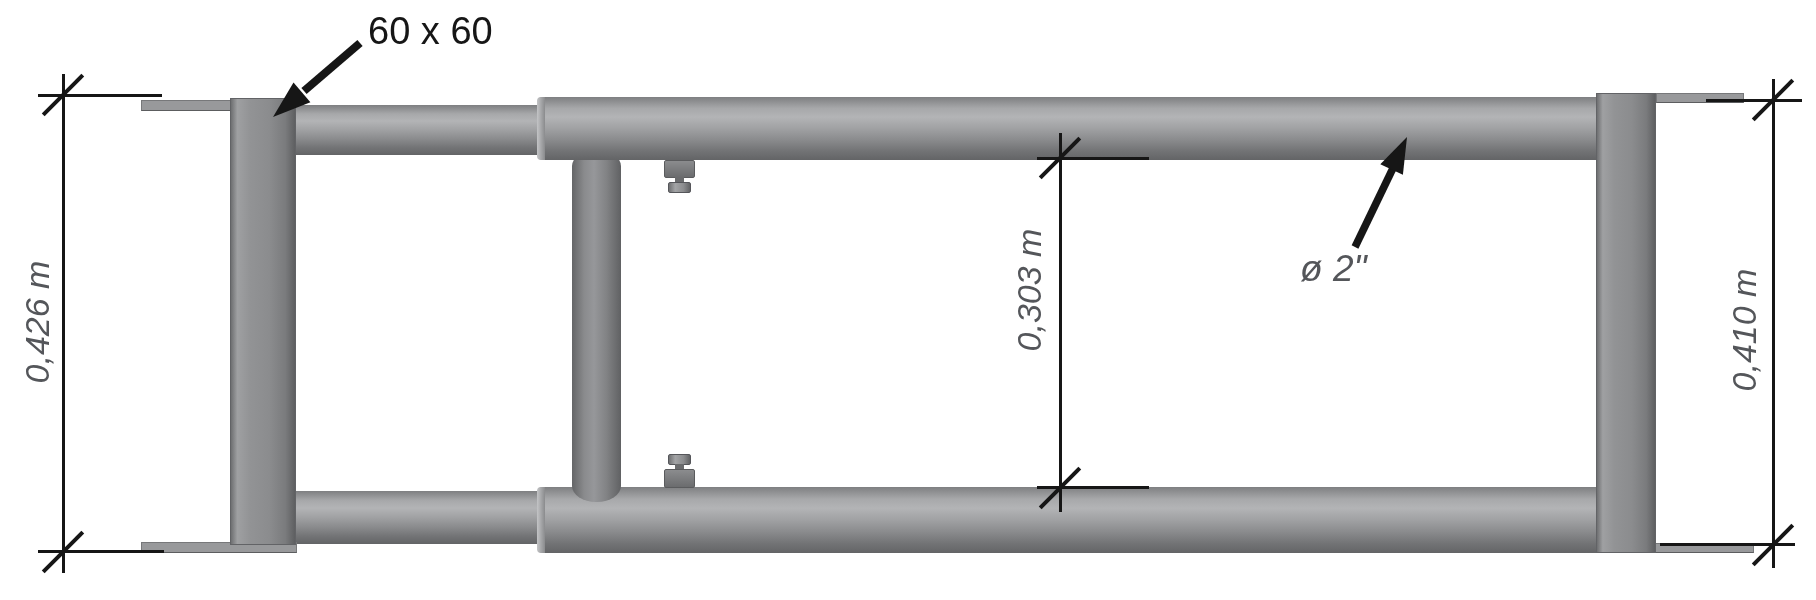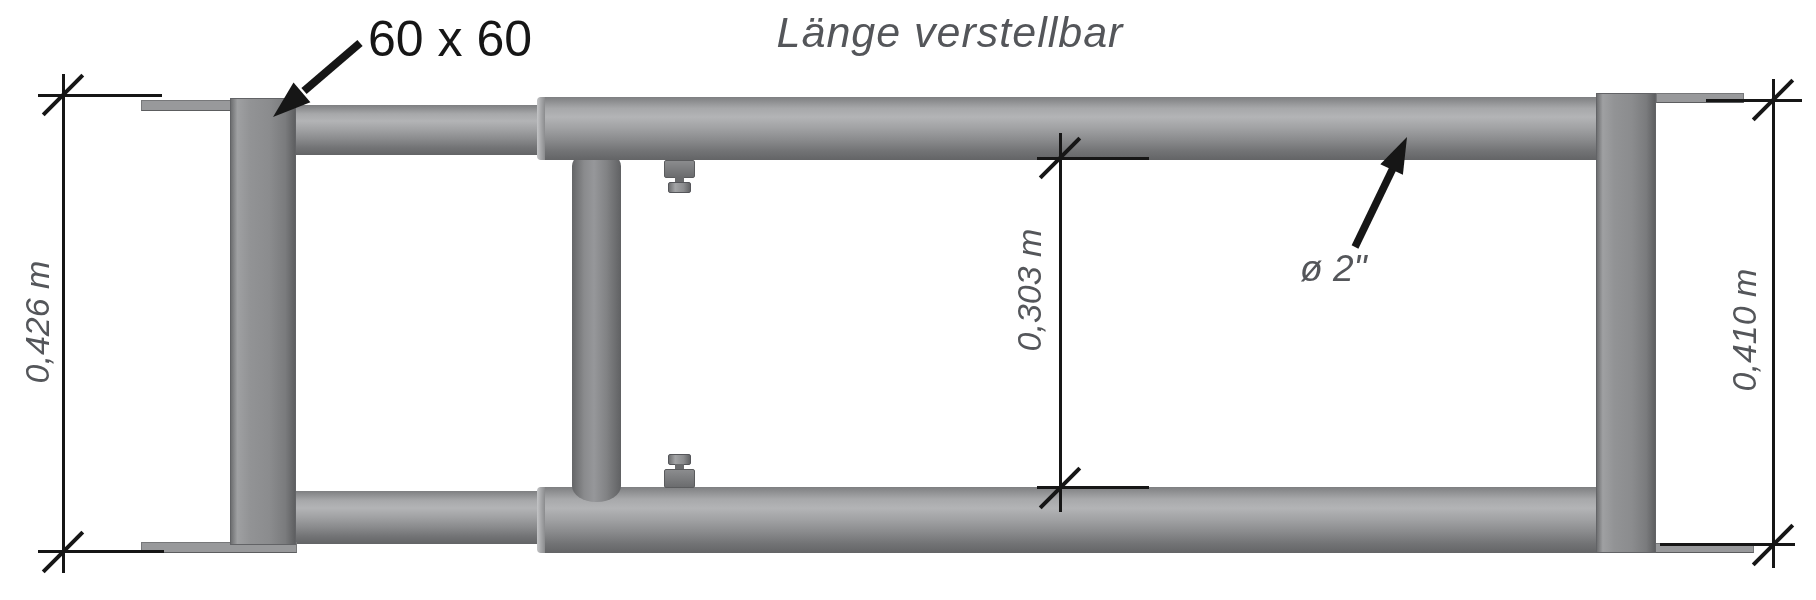--- a/index.html
+++ b/index.html
@@ -6,21 +6,21 @@
   .canvas{
     position:relative;width:1816px;height:600px;background:#ffffff;overflow:hidden;
     font-family:"Liberation Sans",sans-serif;
   }
   
   .title{
     position:absolute;left:700px;top:8px;width:500px;text-align:center;
     font-size:43px;font-style:italic;color:#54565a;letter-spacing:1px;white-space:nowrap;
   }
   .callout{position:absolute;white-space:nowrap;}
-  .label-6060{left:368px;top:10px;font-size:50px;color:#161616;}
+  .label-6060{left:368px;top:10px;font-size:38px;color:#161616;}
   .label-dia{left:1300px;top:248px;font-size:37px;font-style:italic;color:#54565a;}
   .dim-label{
     position:absolute;transform:translate(-50%,-50%) rotate(-90deg);
     font-size:34px;font-style:italic;color:#54565a;white-space:nowrap;
   }
   
   .vline,.hline,.tick{position:absolute;background:#161616;}
   .vline{width:3px;}
   .hline{height:3px;}
   .tick{width:56px;height:4px;transform:rotate(-45deg);transform-origin:center;}
@@ -63,21 +63,20 @@
     border:1px solid #55565a;border-radius:2px;box-sizing:border-box;
   }
   .clamp-stem{position:absolute;z-index:2;background:#6a6b6d;}
   .arrow-svg{position:absolute;z-index:7;}
 </style>
 </head>
 <body>
 
 <div class="canvas">
 
-  <div class="title">Länge verstellbar</div>
   <div class="callout label-6060">60 x 60</div>
   <div class="callout label-dia">ø 2"</div>
 
   <svg class="arrow-svg" style="left:240px;top:38px;" width="180" height="96" viewBox="0 0 180 96">
     <line x1="120" y1="5" x2="64" y2="53" stroke="#161616" stroke-width="8"></line>
     <polygon points="33,79 53.5,44.4 70.4,64.2" fill="#161616"></polygon>
   </svg>
 
   <svg class="arrow-svg" style="left:1335px;top:120px;" width="95" height="135" viewBox="0 0 95 135">
     <line x1="20" y1="127" x2="60" y2="44" stroke="#161616" stroke-width="7.5"></line>

